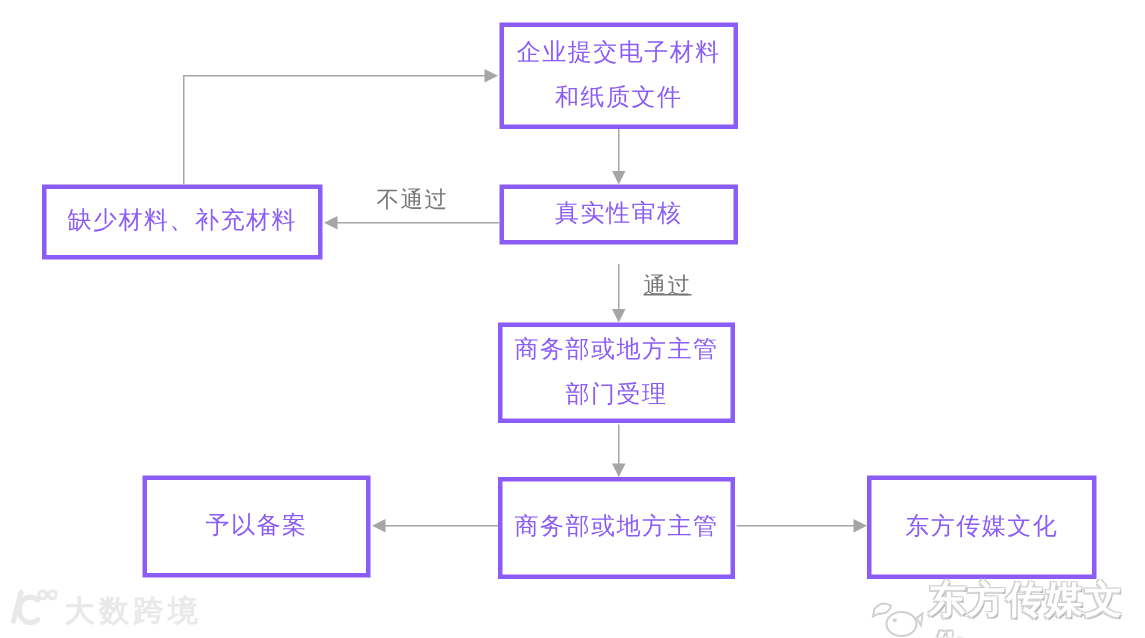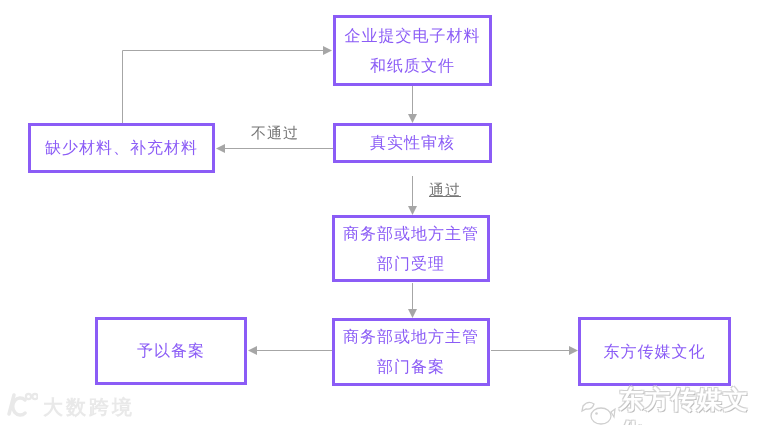--- a/index.html
+++ b/index.html
@@ -111,21 +111,20 @@
     <span>真实性审核</span>
   </div>
 
   <div class="node node-accept">
     <span>商务部或地方主管</span>
     <span>部门受理</span>
   </div>
 
   <div class="node node-record">
     <span>商务部或地方主管</span>
-    <span>部门备案</span>
   </div>
 
   <div class="node node-grant">
     <span>予以备案</span>
   </div>
 
   <div class="node node-deny">
     <span>东方传媒文化</span>
   </div>
 

